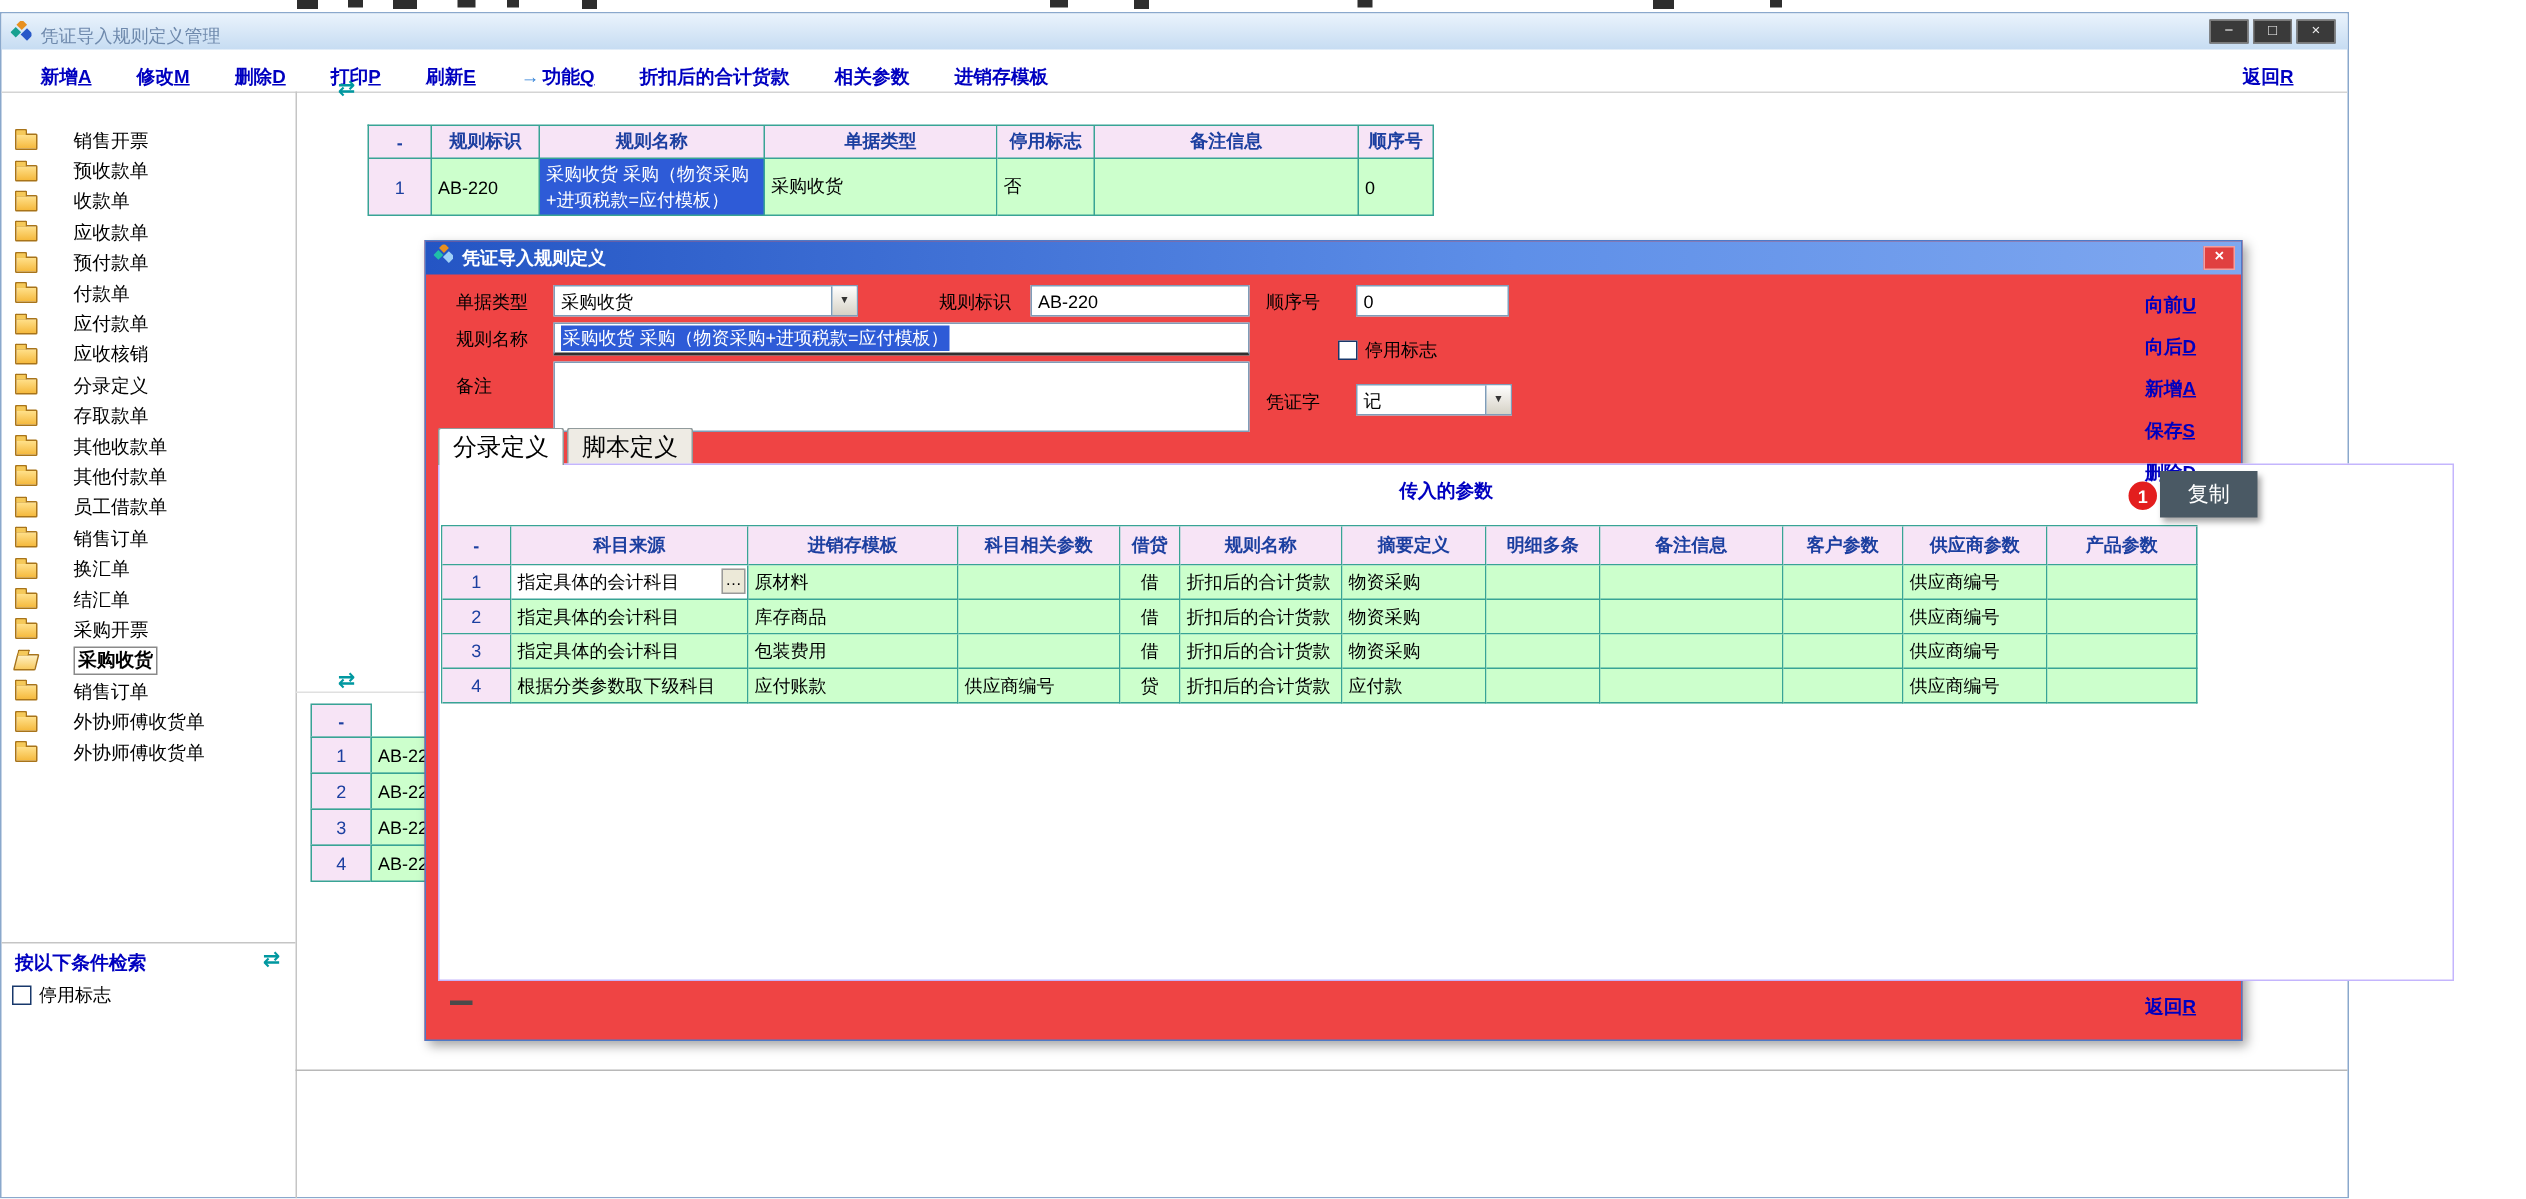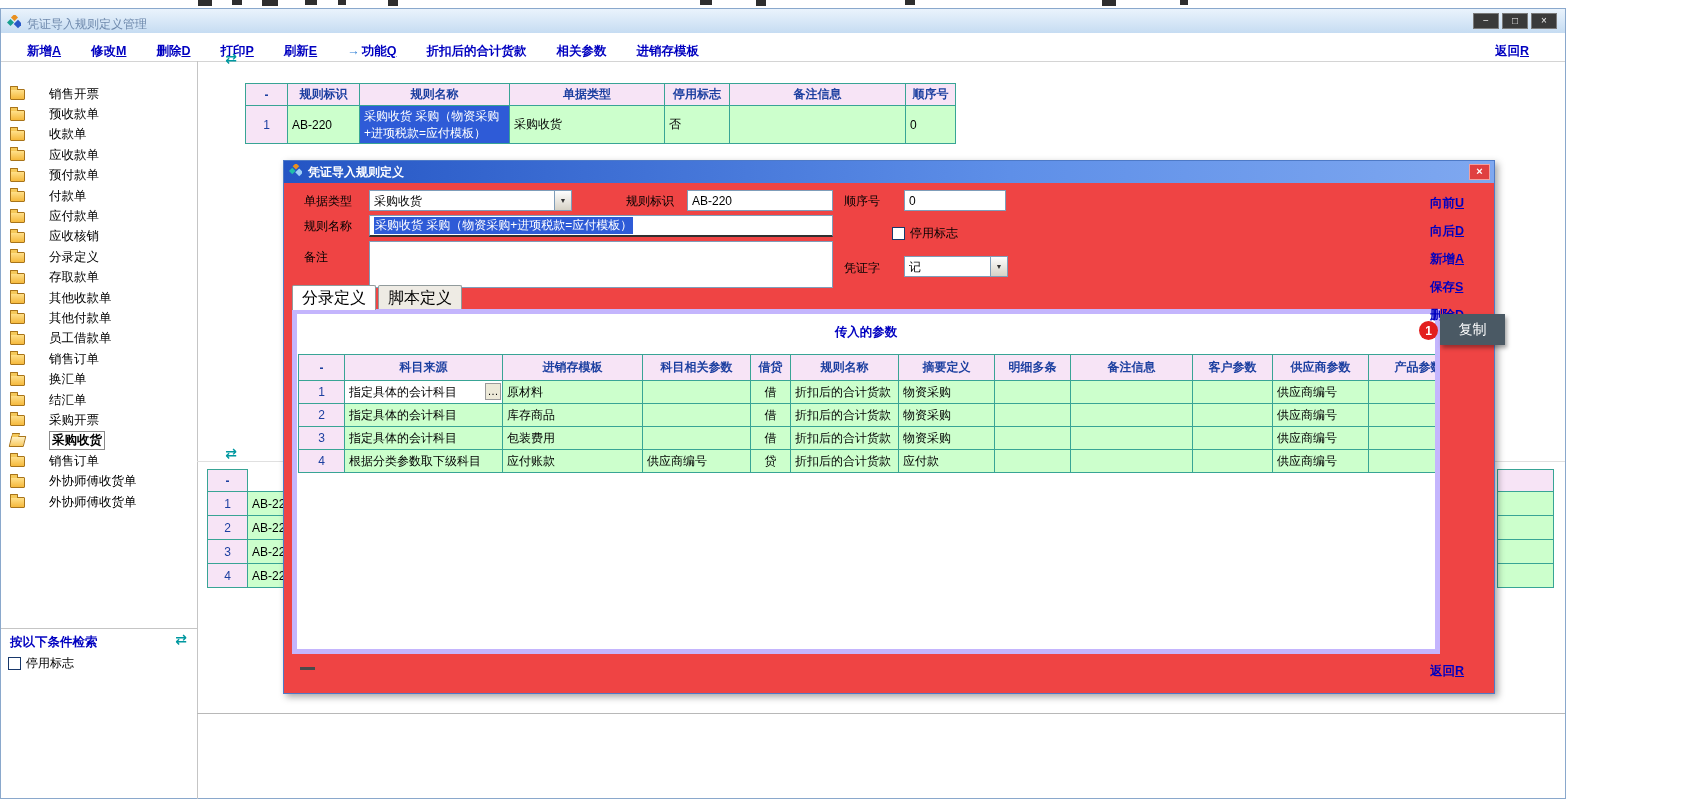--- a/index.html
+++ b/index.html
@@ -88,21 +88,21 @@
     align-items:center; padding:0 4px; overflow:hidden; white-space:nowrap; }
   .tin.rn { border-bottom:2px solid #303030; }
   .sel-text { background:#2e5bd7; color:#fff; padding:0 1px; }
   .tarea { position:absolute; background:#fff; border:1px solid #7f9db9; }
 
   .tabs { position:absolute; left:8px; top:130px; display:flex; align-items:flex-end; height:19px; }
   .tab { font-size:16px; padding:2px 9px 1px; border:1px solid #919b9c; border-bottom:none; background:#eeebe4;
     margin-right:2px; border-radius:2px 2px 0 0; cursor:pointer; }
   .tab.active { background:#fff; position:relative; z-index:2; }
 
-  .panel { position:absolute; left:8px; top:148px; width:1148px; height:345px; border:5px solid #c4b5fd;
+  .panel { position:absolute; left:8px; top:148px; width:1344px; height:345px; border:1px solid #c4b5fd;
     background:#fff; overflow:hidden; }
   .params-link { position:absolute; left:0; top:8px; width:100%; text-align:center; }
   .etbl { position:absolute; left:1px; top:40px;
     grid-template-columns:46px 158px 140px 108px 40px 108px 96px 76px 122px 80px 96px 100px;
     grid-template-rows:26px 23px 23px 23px 23px; }
   .etbl .td.ctr { justify-content:center; }
 
   .side-links { position:absolute; left:1146px; top:34px; display:flex; flex-direction:column; gap:11px; }
   .dlg-return { position:absolute; left:1146px; top:502px; }
   .grip-dash { position:absolute; left:16px; top:506px; width:15px; height:3px; background:#4a4a4a; }

